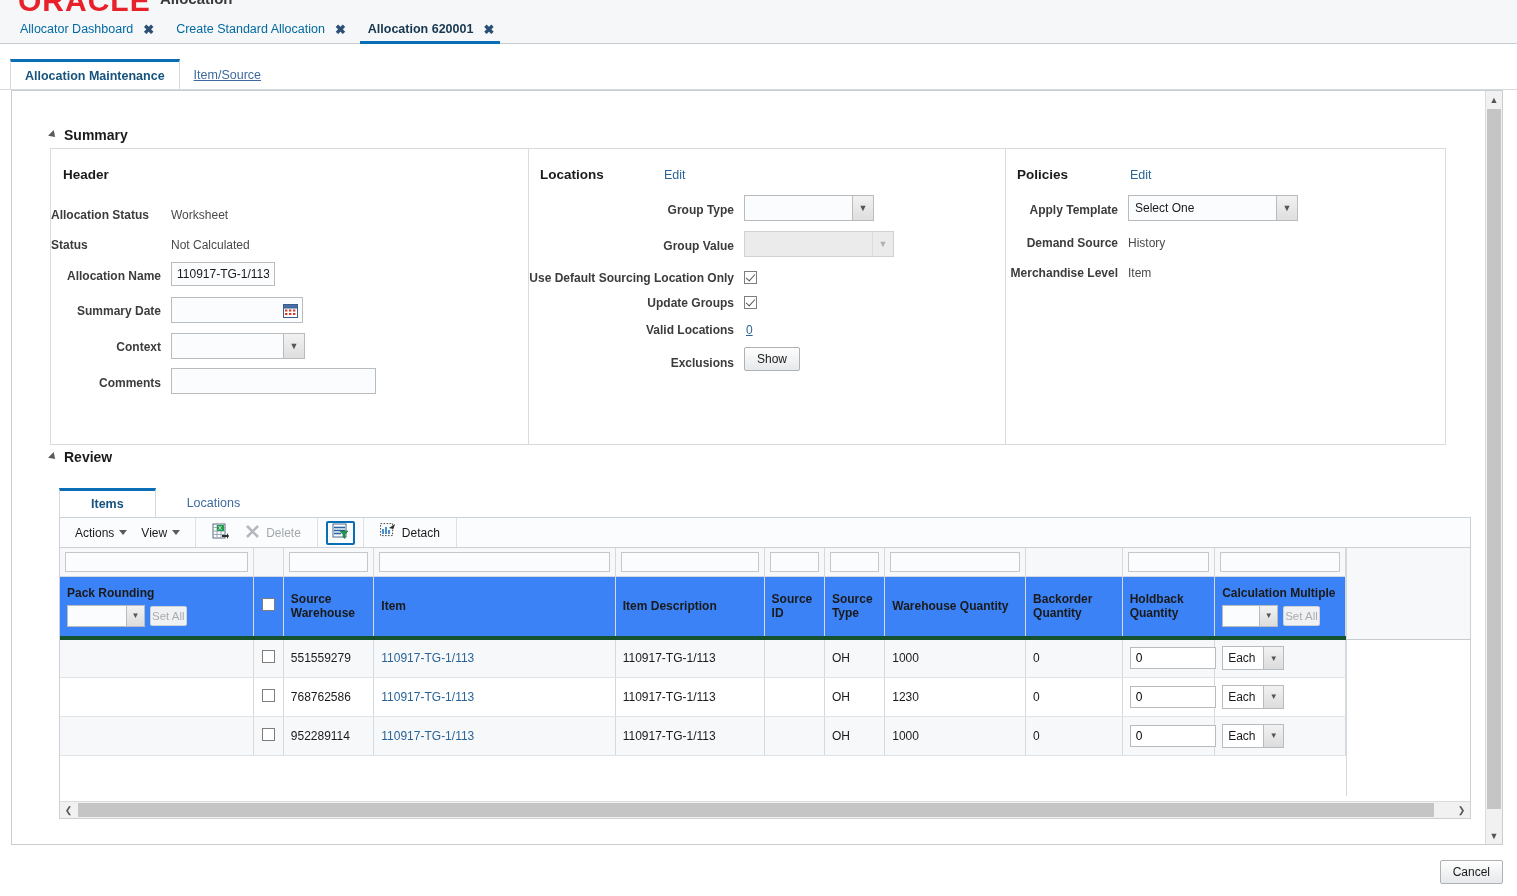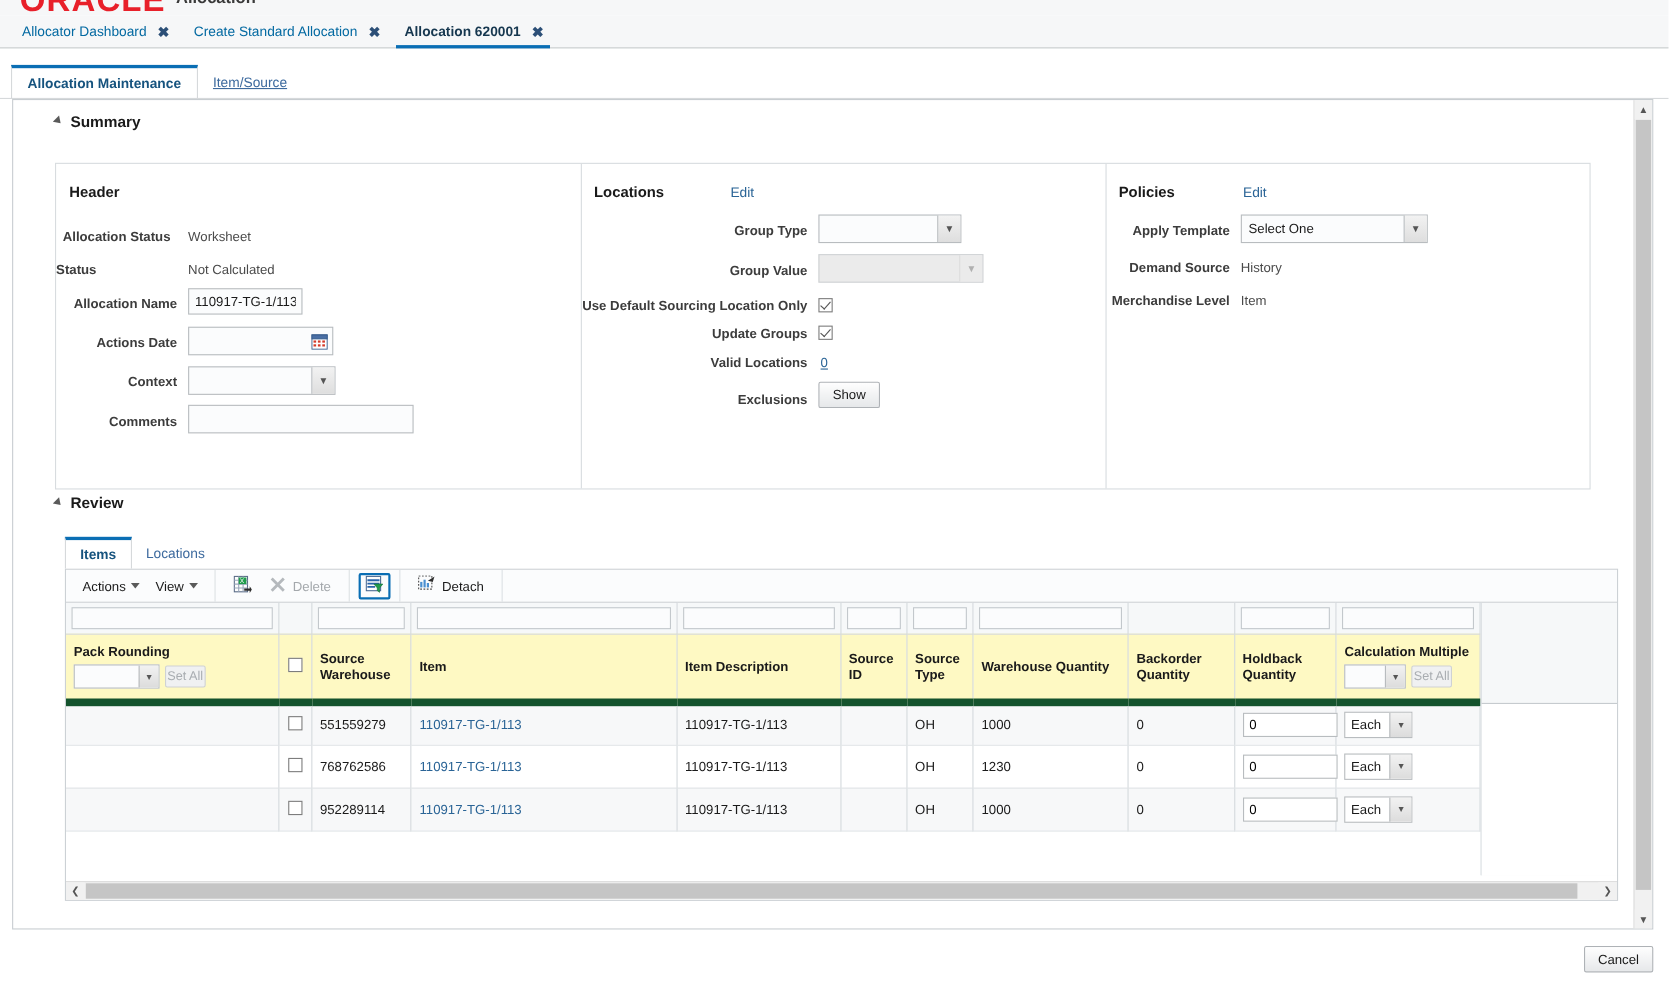--- a/index.html
+++ b/index.html
@@ -380,21 +380,21 @@
     left: 47px;
     top: 487px;
     display: flex;
     align-items: stretch;
     height: 29px;
   }
   .rtab {
     position: relative;
     display: flex;
     align-items: center;
-    padding: 0 13px;
+    padding: 0 31px;
     font-size: 12.5px;
     color: #3d6a9e;
     cursor: pointer;
     border-right: 1px solid #d6d9db;
     box-sizing: border-box;
     height: 29px;
   }
   .rtab:last-child { border-right: none; }
   .rtab.active {
     font-weight: bold;
@@ -499,28 +499,28 @@
     height: 20px;
     box-sizing: border-box;
     border: 1px solid #c3c8cc;
     background: #fbfcfd;
     font-family: "Liberation Sans", sans-serif;
     font-size: 11.5px;
     padding: 0 4px;
     outline: none;
   }
   tr.head-row th {
-    background: #fef9c3;
+    background: #3b82f6;
     height: 62px;
     text-align: left;
     font-size: 12px;
     font-weight: bold;
     color: #1a1a1a;
     padding: 6px 7px;
-    border-bottom: 7px solid #14532d;
+    border-bottom: 4px solid #14532d;
     vertical-align: middle;
   }
   tr.data-row td {
     height: 39px;
     padding: 0 7px;
     background: #ffffff;
   }
   tr.data-row.alt td { background: #f7f8f9; }
   .cell-link {
     color: #2a6496;
@@ -682,31 +682,31 @@
     </div>
     <div class="stab">
       <span>Item/Source</span>
     </div>
   </div>
 </div>
 
 <div class="content-frame">
   <div class="scroll-region">
 
-    <div class="section-head" style="left:38px; top:11px;">
+    <div class="section-head" style="left:38px; top:36px;">
       <span class="disc-tri"></span>
       <span class="section-title">Summary</span>
     </div>
 
     <div class="summary-panel" style="top:57px;">
 
       <div class="sp-col c1">
         <div class="panel-title" style="left:12px; top:18px;">Header</div>
 
-        <div class="frow" style="left:0px; top:55px; width:110px; justify-content:center;">
+        <div class="frow" style="left:0px; top:55px; width:110px; justify-content:flex-start;">
           <span class="flabel">Allocation Status</span>
         </div>
         <div class="frow" style="left:110px; top:55px;">
           <span class="fvalue">Worksheet</span>
         </div>
 
         <div class="frow" style="left:0px; top:85px; width:110px; justify-content:flex-start;">
           <span class="flabel">Status</span>
         </div>
         <div class="frow" style="left:110px; top:85px;">
@@ -714,21 +714,21 @@
         </div>
 
         <div class="frow" style="left:0px; top:116px; width:110px; justify-content:flex-end;">
           <span class="flabel">Allocation Name</span>
         </div>
         <div class="frow" style="left:110px; top:114px;">
           <input class="afield" style="width: 104px; margin-left: 10px;" value="110917-TG-1/113">
         </div>
 
         <div class="frow" style="left:0px; top:151px; width:110px; justify-content:flex-end;">
-          <span class="flabel">Actions Date</span>
+          <span class="flabel">Summary Date</span>
         </div>
         <div class="datefield" style="position:absolute; left:120px; top:148px; width:132px;">
           <input class="afield" style="border: none; background: transparent; width: 108px; height: 22px;" value="">
           <span class="cal-icon">
             <svg class="cal-svg" width="15" height="15" viewBox="0 0 15 15">
               <rect x="0.5" y="1.5" width="14" height="13" fill="#ffffff" stroke="#3a5f8f"></rect>
               <rect x="0.5" y="1.5" width="14" height="3.5" fill="#4a6fa5" stroke="#3a5f8f"></rect>
               <g fill="#d43a2a">
                 <rect x="2" y="6.5" width="2.4" height="2"></rect>
                   <rect x="6" y="6.5" width="2.4" height="2"></rect>

